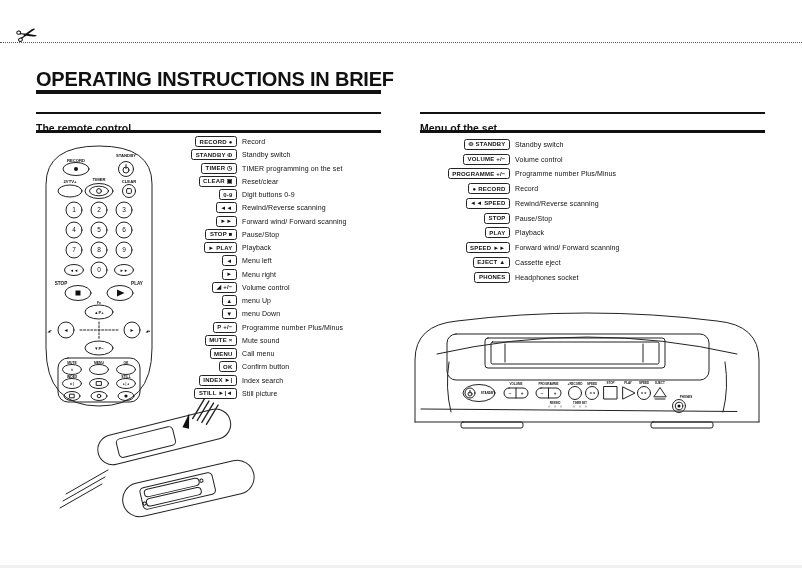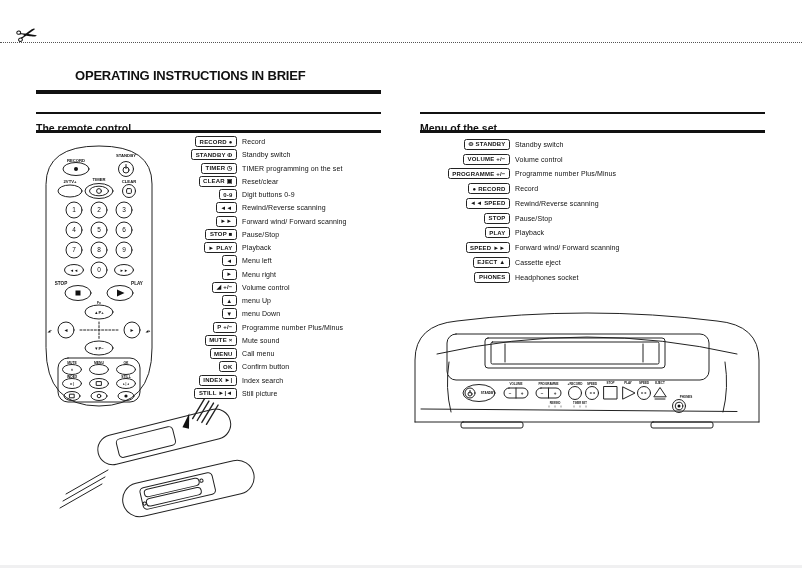--- a/index.html
+++ b/index.html
@@ -1,22 +1,22 @@
 <!DOCTYPE html>
 <html><head>
 <meta charset="utf-8">
 <style>
   html,body{margin:0;padding:0;background:#e9e9e9;}
   .page{position:relative;width:802px;height:568px;background:#fff;overflow:hidden;
         font-family:"Liberation Sans",sans-serif;color:#111;}
   .cut-line{position:absolute;left:0;top:42px;width:802px;border-top:1.6px dotted #555;}
   .scissors{position:absolute;left:16px;top:22px;font-size:26px;color:#111;
             transform:rotate(-14deg);line-height:1;}
-  .title{position:absolute;left:36px;top:68px;font-size:13px;font-weight:700;
-         letter-spacing:-.2px;white-space:nowrap;margin-left:39px;}
+  .title{position:absolute;left:36px;top:68px;font-size:20px;font-weight:700;
+         letter-spacing:-.2px;white-space:nowrap;}
   .title-rule{position:absolute;left:36px;top:90px;width:345px;height:3.5px;background:#111;}
   .sec-thin{position:absolute;top:112px;height:1.6px;background:#111;width:345px;}
   .sec-text{position:absolute;top:121px;font-size:10.5px;font-weight:700;line-height:14px;}
   .sec-thick{position:absolute;top:130px;height:2.6px;background:#111;width:345px;}
   .l36{left:36px;} .l420{left:420px;}
   .legend{position:absolute;}
   #remote-list{left:122px;top:135px;width:262px;}
   #front-list{left:420px;top:137px;width:348px;}
   .legend-row{display:flex;align-items:center;}
   #remote-list .legend-row{height:13.25px;}

